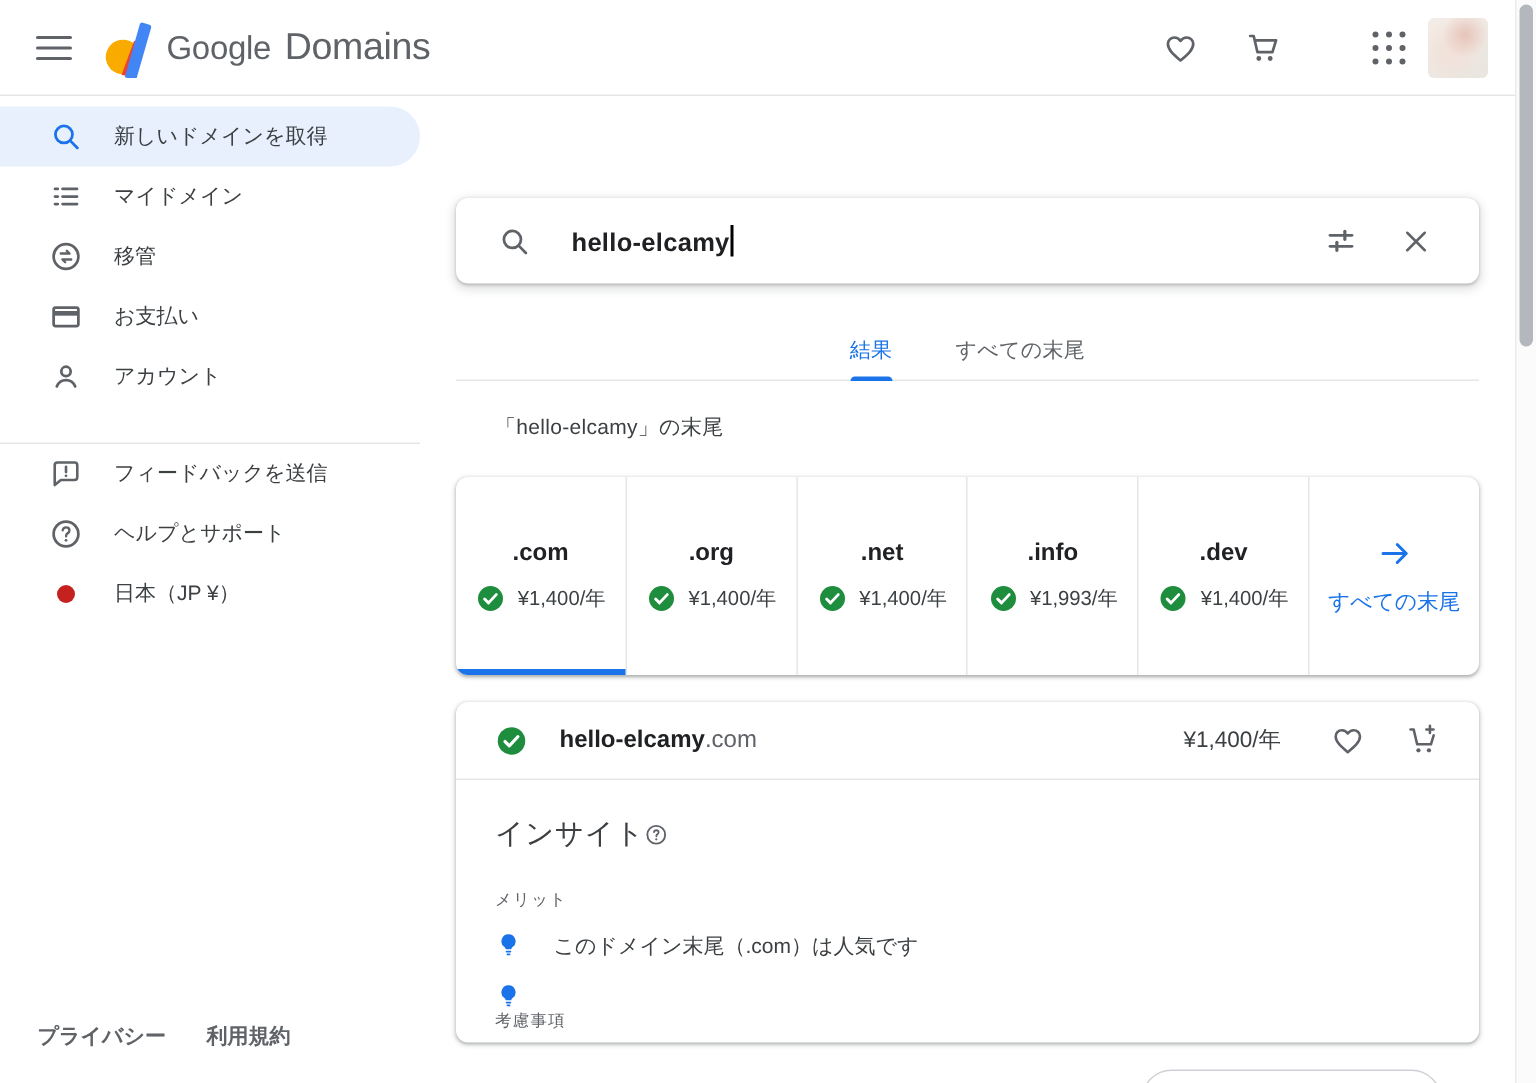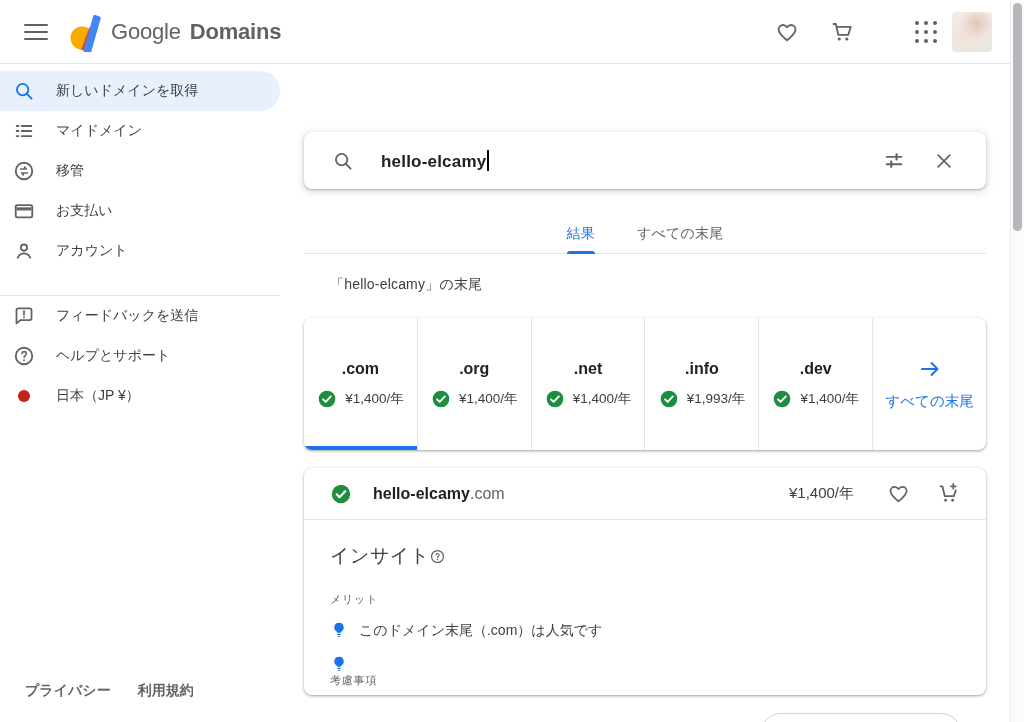--- a/index.html
+++ b/index.html
@@ -9,34 +9,34 @@
   #screen { position:relative; width:1024px; height:722px; overflow:hidden; background:#ef4444; }
 
   
   .header { position:absolute; top:0; left:0; width:1010px; height:64px; background:#fff;
             border-bottom:1px solid #e4e6e8; display:flex; align-items:center; z-index:5; }
   .menu-btn { margin-left:24px; width:24px; height:24px; display:flex; flex-direction:column;
               justify-content:center; gap:5px; cursor:pointer; }
   .menu-btn span { display:block; height:2px; background:#5f6368; border-radius:1px; }
   .brand { display:flex; align-items:center; margin-left:22px; gap:9px; }
   .brand-google { font-size:22px; color:#5f6368; font-weight:500; letter-spacing:-0.2px; }
-  .brand-product { font-size:22px; color:#5f6368; font-weight:700; letter-spacing:-0.2px; }
+  .brand-product { font-size:25px; color:#5f6368; font-weight:400; letter-spacing:-0.2px; }
   .header-actions { margin-left:auto; display:flex; align-items:center; }
   .icon-btn { width:24px; height:24px; display:flex; align-items:center; justify-content:center; cursor:pointer; }
   .apps-grid { display:grid; grid-template-columns:repeat(3,4px); grid-template-rows:repeat(3,4px); gap:5px; }
   .apps-grid i { width:4px; height:4px; border-radius:50%; background:#5f6368; }
   .avatar { width:40px; height:40px; border-radius:4px; margin-left:14px; margin-right:18px; cursor:pointer;
             background:
               radial-gradient(circle at 62% 28%, #e6c4ba 0%, rgba(230,196,186,0) 40%),
               radial-gradient(circle at 40% 55%, #f2e0d8 0%, rgba(242,224,216,0) 60%),
               linear-gradient(150deg,#f4ece6 0%, #efe8e2 50%, #e9e5df 100%); }
 
   
   .sidebar { position:absolute; top:64px; left:0; width:280px; bottom:0; background:#fff; padding-top:7px; }
-  .nav-item { height:40px; display:flex; align-items:center; padding-left:12px; gap:20px;
+  .nav-item { height:40px; display:flex; align-items:center; padding-left:32px; gap:20px;
               font-size:14px; color:#3c4043; cursor:pointer; }
   .nav-item.active { background:#e8f0fe; border-radius:0 20px 20px 0; }
   .nav-icon { width:24px; height:24px; flex:0 0 24px; display:flex; align-items:center; justify-content:center; }
   .nav-divider { height:1px; background:#e4e6e8; margin-top:24px; }
   .nav-group2 { margin-top:0; }
   .sidebar-footer { position:absolute; left:25px; bottom:22px; display:flex; gap:27px; font-size:14px; color:#5f6368; }
   .sidebar-footer span { cursor:pointer;font-weight:bold; }
 
   
   .main { position:absolute; top:64px; left:280px; width:730px; bottom:0; background:#fff; }
@@ -83,21 +83,21 @@
   .result-price { margin-left:auto; font-size:15px; color:#3c4043; }
   .result-actions { display:flex; align-items:center; gap:26px; margin-left:32px; }
 
   .insights { padding:23px 26px 0 26px; }
   .insights-title-row { display:flex; align-items:center; }
   .insights-title { font-size:19px; color:#3c4043; letter-spacing:.5px; }
   .insights-cols { display:flex; margin-top:23px;flex-direction:column; }
   .col-left { width:335px; }
   .col-right { flex:1; }
   .col-label { font-size:11px; color:#5f6368; letter-spacing:.8px; }
-  .insight-item { display:flex; gap:11px; margin-top:13px; font-size:14px; color:#3c4043; line-height:21px; }
+  .insight-item { display:flex; gap:21px; margin-top:13px; font-size:14px; color:#3c4043; line-height:21px; }
   .insight-item .bulb { flex:0 0 18px; margin-top:1px; }
 
   .more-btn { position:absolute; top:649px; left:481px; width:200px; height:40px; background:#fff;
               border:1px solid #cdd1d6; border-radius:20px; cursor:pointer; }
 
   
   .scrollbar { position:absolute; top:0; right:0; width:14px; height:722px; background:#fbfbfb;
                border-left:1px solid #ececec; z-index:10; }
   .scroll-thumb { position:absolute; top:3px; left:2px; width:9px; height:228px; background:#b4b7bb;
                   border-radius:5px; }

